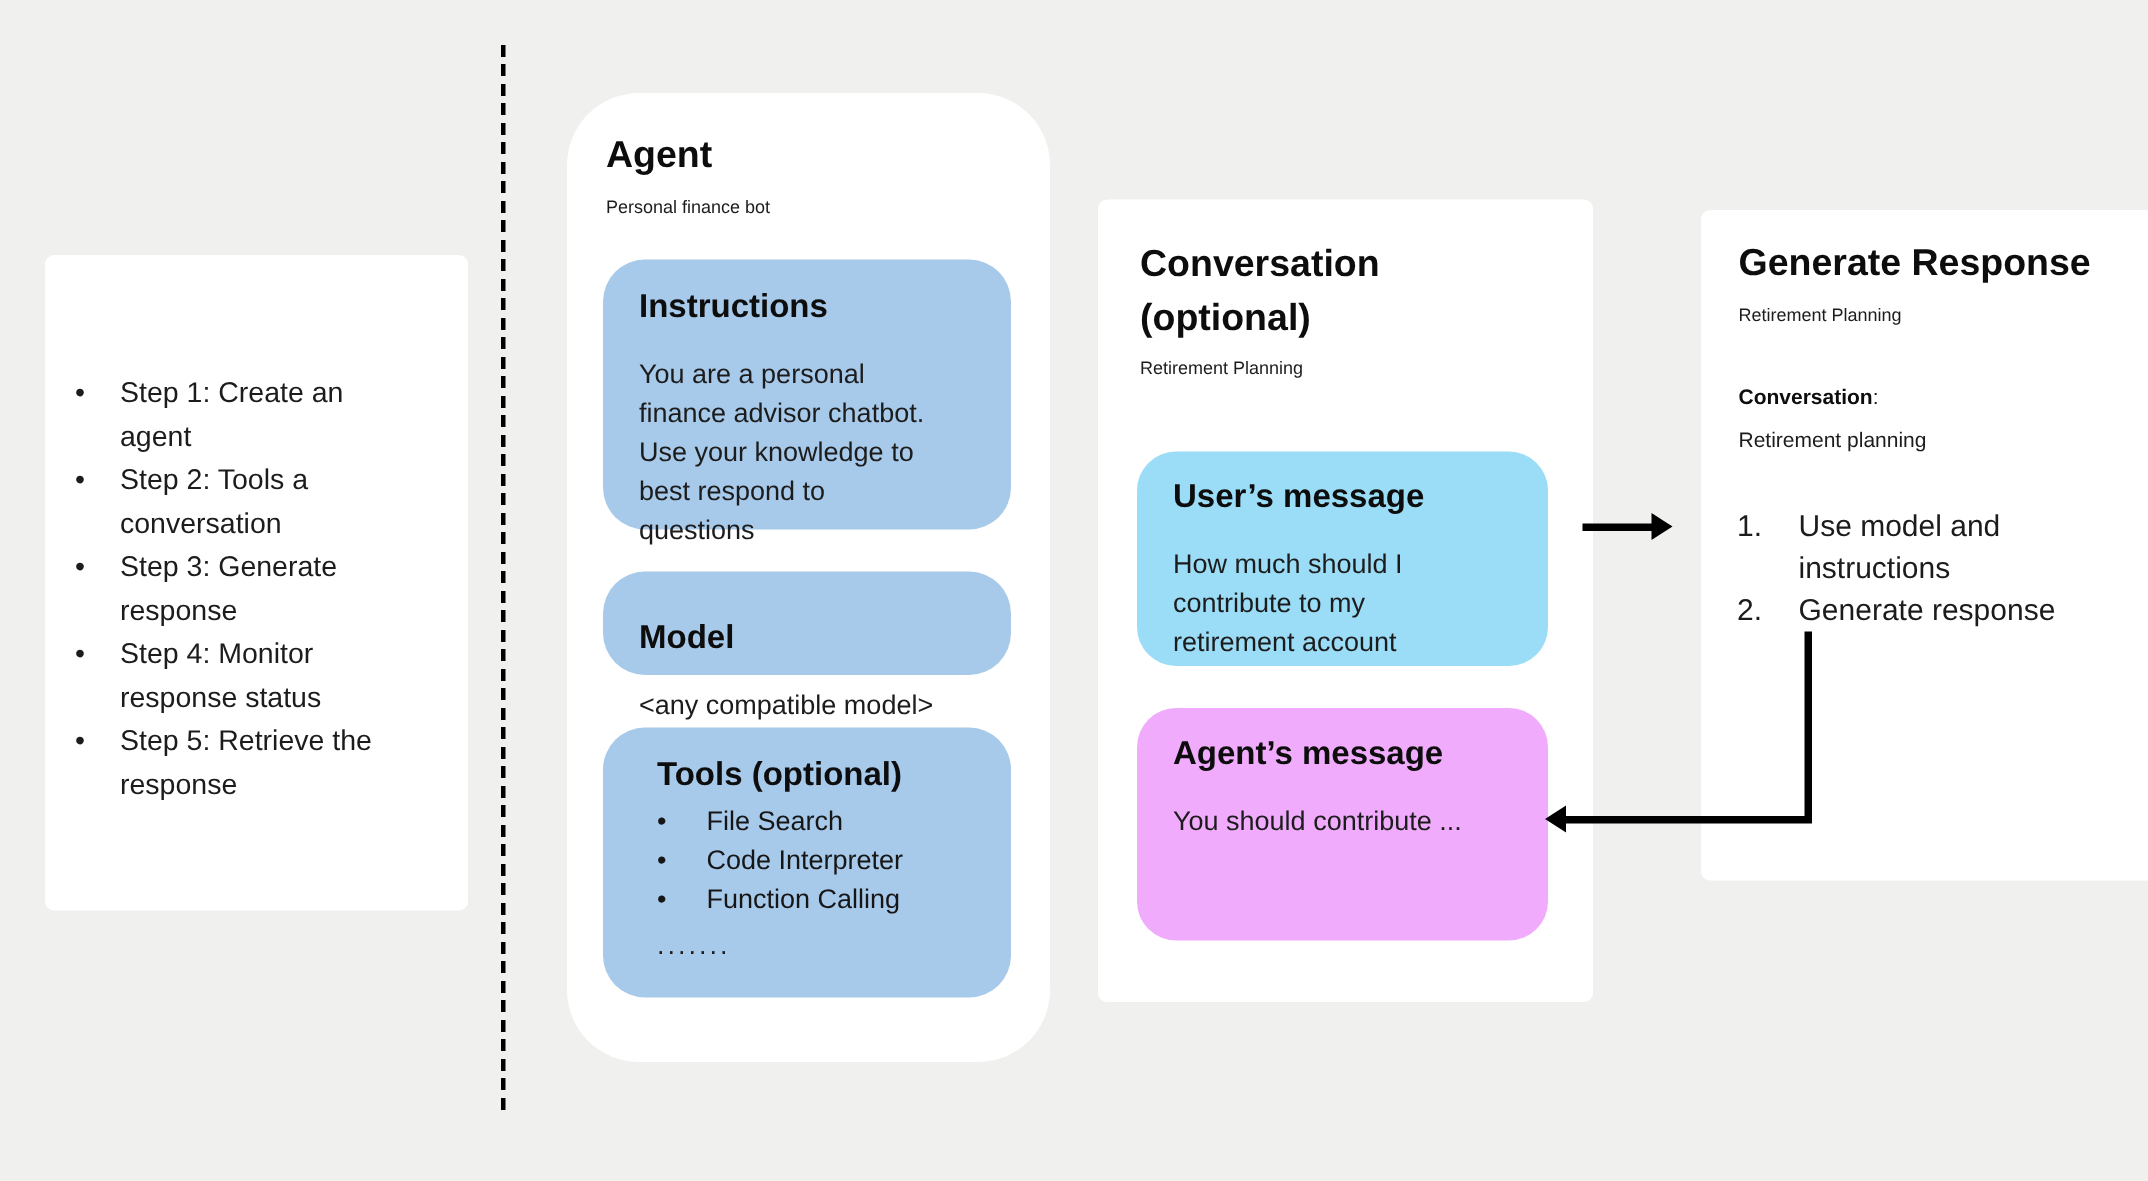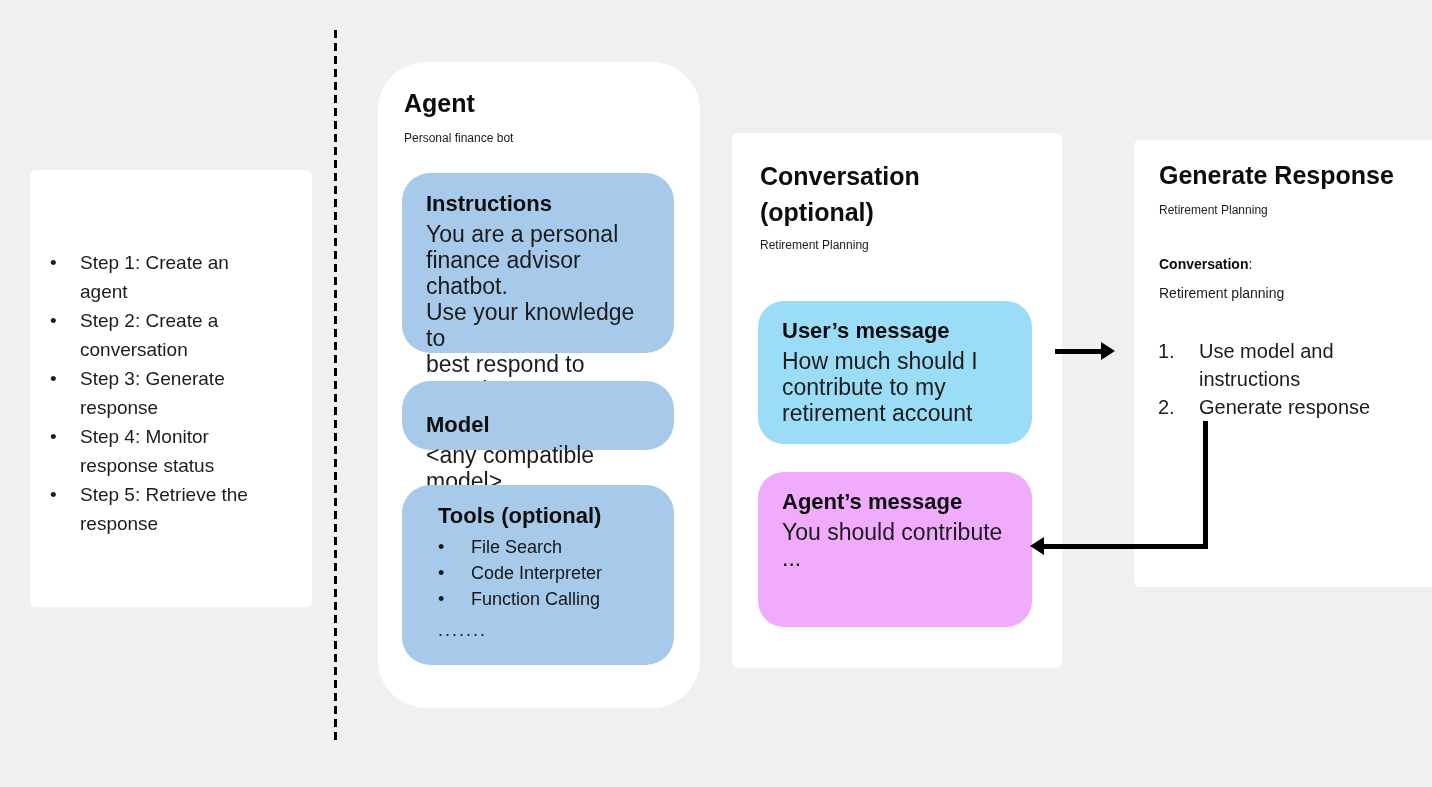--- a/index.html
+++ b/index.html
@@ -41,21 +41,21 @@
   .agent-card{left:378px;top:62px;width:322px;height:646px;border-radius:48px;}
   .card-head{padding:26px 0 0 26px;}
   .card-title{margin:0;font-size:25px;line-height:30px;font-weight:700;color:#0d0d0d;}
   .card-subtitle{margin-top:7px;font-size:12px;line-height:26px;color:#1c1c1c;}
   .inner-box{
     position:absolute;left:24px;width:272px;
     border-radius:28px;box-sizing:border-box;
     padding:17px 16px 0 24px;
   }
   .inner-box h3{margin:0;font-size:22px;line-height:28px;font-weight:700;color:#0d0d0d;}
-  .box-body{font-size:23px;line-height:26px;margin-top:3px;color:#1c1c1c;}
+  .box-body{font-size:18px;line-height:26px;margin-top:18px;color:#1c1c1c;}
   .blue{background:#a7c9ea;}
   .cyan{background:#9bdcf6;}
   .pink{background:#f0abfc;}
   .instructions-box{top:111px;height:180px;}
   .model-box{top:319px;height:69px;padding-top:30px;}
   .tools-box{top:423px;height:180px;padding-left:36px;}
   .tools-list{list-style:none;margin:4px 0 0 0;padding:0;font-size:18px;line-height:26px;}
   .tools-list li{display:flex;}
   .tools-list .bullet{width:33px;flex:none;}
   .ellipsis-row{font-size:18px;line-height:22px;margin-top:7px;letter-spacing:2px;color:#1c1c1c;}
@@ -99,21 +99,21 @@
       <li>
         <span class="bullet">•</span>
         <div class="li-text">
             <div>Step 1: Create an</div>
             <div>agent</div>
           </div>
       </li>
       <li>
         <span class="bullet">•</span>
         <div class="li-text">
-            <div>Step 2: Create a</div>
+            <div>Step 2: Tools a</div>
             <div>conversation</div>
           </div>
       </li>
       <li>
         <span class="bullet">•</span>
         <div class="li-text">
             <div>Step 3: Generate</div>
             <div>response</div>
           </div>
       </li>

